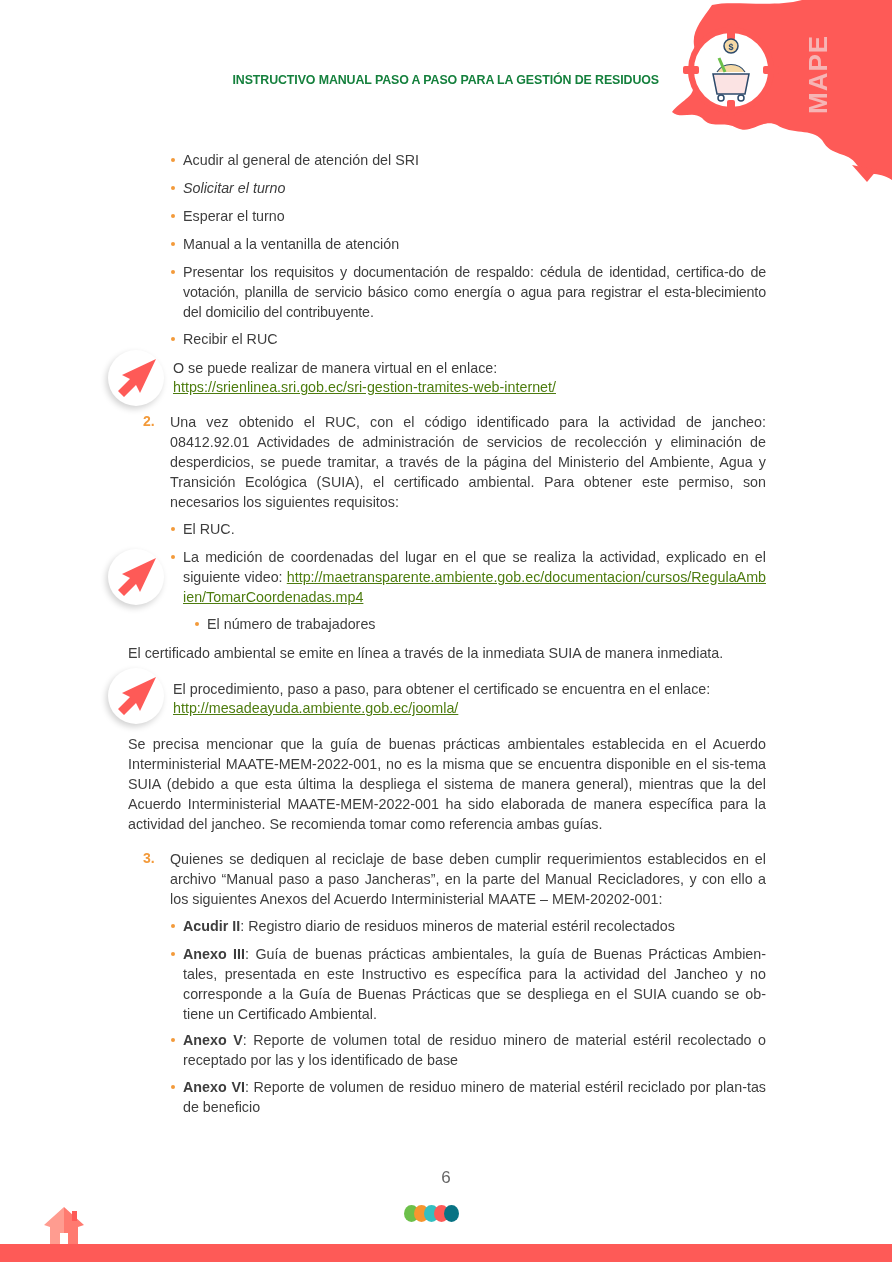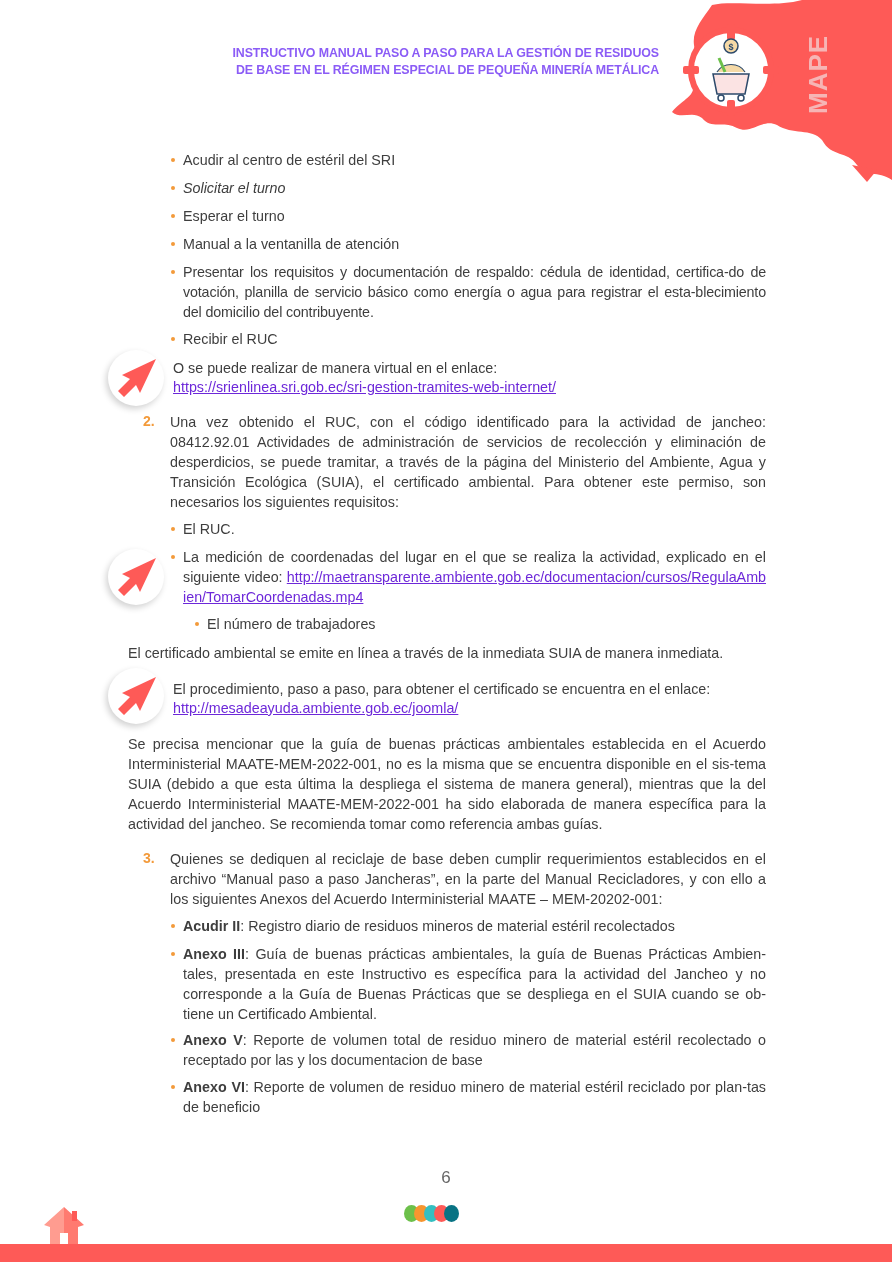--- a/index.html
+++ b/index.html
@@ -1,41 +1,41 @@
 <!DOCTYPE html>
 <html><head>
 <meta charset="utf-8">
 <style>
   * { box-sizing: border-box; margin: 0; padding: 0; }
   html, body { width: 892px; height: 1262px; background: #ffffff; overflow: hidden; }
   body { position: relative; font-family: "Liberation Sans", sans-serif; color: #3c3c3c; }
 
   .splash { position: absolute; right: 0; top: 0; width: 240px; height: 185px; }
   .header-title {
-    position: absolute; top: 45px; right: 233px; width: 440px; text-align: right;
+    position: absolute; top: 72px; right: 233px; width: 440px; text-align: right;
     font-family: "Liberation Sans", sans-serif; font-weight: bold; font-size: 12.4px;
-    line-height: 16.5px; color: #8b5cf6; letter-spacing: -0.1px;
+    line-height: 16.5px; color: #15803d; letter-spacing: -0.1px;
   }
   .header-title span { display: block; }
   .logo { position: absolute; left: 683px; top: 22px; width: 96px; height: 96px; }
   .mape {
     position: absolute; left: 800px; top: 38px; width: 36px; height: 72px;
     color: #f6b5b5; font-weight: bold; font-size: 26px;
     writing-mode: vertical-rl; transform: rotate(180deg);
     display: flex; align-items: center; justify-content: center; letter-spacing: 1px;
   }
 
   .txt { font-size: 14.3px; line-height: 20px; color: #3e3e3e; }
   .bullet { position: absolute; left: 183px; width: 583px; }
   .bullet::before {
     content: ""; position: absolute; left: -12px; top: 8px; width: 4px; height: 4px;
     border-radius: 50%; background: #f39a3a;
   }
   .just { text-align: justify; }
-  a.link { color: #6d28d9; text-decoration: underline; }
+  a.link { color: #4d7c0f; text-decoration: underline; }
 
   .callout-icon {
     position: absolute; width: 56px; height: 56px; border-radius: 50%;
     background: #fff; box-shadow: -2px 3px 6px rgba(0,0,0,0.18);
   }
   .callout-icon svg { position: absolute; left: 6px; top: 7px; }
 
   .num {
     position: absolute; font-weight: bold; font-size: 14px; color: #f39a3a;
   }
@@ -49,41 +49,40 @@
 </head>
 <body>
 
 <svg class="splash" viewBox="0 0 240 185">
   <path d="M60,5 C80,0 120,8 150,0 L240,0 L240,180 C225,170 215,178 205,165 C195,150 180,158 170,140 C160,128 140,135 125,125 C110,118 100,135 85,128 C70,120 60,130 50,118 C40,110 30,120 20,112 C30,100 45,95 40,85 C30,70 45,60 42,45 C40,30 50,20 60,5 Z" fill="#fe5a57"></path>
   <path d="M200,165 L215,182 L225,170 Z" fill="#fe5a57"></path>
 </svg>
 
 <div class="header-title">
   <span>INSTRUCTIVO MANUAL PASO A PASO PARA LA GESTIÓN DE RESIDUOS</span>
-  <span>DE BASE EN EL RÉGIMEN ESPECIAL DE PEQUEÑA MINERÍA METÁLICA</span>
 </div>
 
 <svg class="logo" viewBox="0 0 96 96">
   <circle cx="48" cy="48" r="40" fill="#fff" stroke="#fe5a57" stroke-width="6"></circle>
   <rect x="44" y="2" width="8" height="16" rx="2" fill="#fe5a57"></rect>
   <rect x="44" y="78" width="8" height="16" rx="2" fill="#fe5a57"></rect>
   <rect x="0" y="44" width="16" height="8" rx="2" fill="#fe5a57"></rect>
   <rect x="80" y="44" width="16" height="8" rx="2" fill="#fe5a57"></rect>
   <circle cx="48" cy="24" r="7" fill="#f5d9a6" stroke="#2d4a6b" stroke-width="1.5"></circle>
   <text x="48" y="28" font-size="9" text-anchor="middle" fill="#2d4a6b" font-family="Liberation Sans, sans-serif" font-weight="bold">$</text>
   <path d="M30,52 L66,52 L62,72 L34,72 Z" fill="#fbe3e3" stroke="#2d4a6b" stroke-width="1.5"></path>
   <path d="M34,50 C40,40 56,40 62,50" fill="#f5d9a6" stroke="#2d4a6b" stroke-width="1.2"></path>
   <path d="M36,36 L42,50" stroke="#6cc04a" stroke-width="3"></path>
   <circle cx="38" cy="76" r="3" fill="#fff" stroke="#2d4a6b" stroke-width="1.5"></circle>
   <circle cx="58" cy="76" r="3" fill="#fff" stroke="#2d4a6b" stroke-width="1.5"></circle>
 </svg>
 
 <div class="mape">MAPE</div>
 
-<div class="txt bullet" style="top:150px;">Acudir al centro de estéril del SRI</div>
+<div class="txt bullet" style="top:150px;">Acudir al general de atención del SRI</div>
 <div class="txt bullet" style="top:178px;font-style:italic;">Solicitar el turno</div>
 <div class="txt bullet" style="top:206px;">Esperar el turno</div>
 <div class="txt bullet" style="top:234px;">Manual a la ventanilla de atención</div>
 <div class="txt bullet just" style="top:262px; letter-spacing:-0.15px;">Presentar los requisitos y documentación de respaldo: cédula de identidad, certifica-do de votación, planilla de servicio básico como energía o agua para registrar el esta-blecimiento del domicilio del contribuyente.</div>
 <div class="txt bullet" style="top:329px;">Recibir el RUC</div>
 
 <div class="callout-icon" style="left:108px; top:350px;">
   <svg width="44" height="44" viewBox="0 0 44 44">
     <path d="M42,2 L8,18 L16,22 L4,34 L10,40 L22,28 L26,36 Z" fill="#fe5a57"></path>
   </svg>
@@ -121,21 +120,21 @@
 <div class="num" style="left:143px; top:850px;">3.</div>
 <div class="txt just" style="position:absolute; left:170px; top:849px; width:596px;">Quienes se dediquen al reciclaje de base deben cumplir requerimientos establecidos en el archivo “Manual paso a paso Jancheras”, en la parte del Manual Recicladores, y con ello a los siguientes Anexos del Acuerdo Interministerial  MAATE – MEM-20202-001:</div>
 
 <div class="txt bullet" style="top:916px;">
   <b>Acudir II</b><span>: Registro diario de residuos mineros de material estéril recolectados</span>
 </div>
 <div class="txt bullet just" style="top:944px;">
   <b>Anexo III</b><span>: Guía de buenas prácticas ambientales, la guía de Buenas Prácticas Ambien-tales, presentada en este Instructivo es específica para la actividad del Jancheo y no corresponde a la Guía de Buenas Prácticas que se despliega en el SUIA cuando se ob-tiene un Certificado Ambiental.</span>
 </div>
 <div class="txt bullet just" style="top:1030px;">
-  <b>Anexo V</b><span>: Reporte de volumen total de residuo minero de material estéril recolectado o receptado por las y los documentacion de base</span>
+  <b>Anexo V</b><span>: Reporte de volumen total de residuo minero de material estéril recolectado o receptado por las y los identificado de base</span>
 </div>
 <div class="txt bullet just" style="top:1077px;">
   <b>Anexo VI</b><span>: Reporte de volumen de residuo minero de material estéril reciclado por plan-tas de beneficio</span>
 </div>
 
 <div class="page-number">6</div>
 <div class="dots">
   <span style="background: rgb(108, 192, 74);"></span>
   <span style="background: rgb(247, 149, 47);"></span>
   <span style="background: rgb(53, 191, 193);"></span>

